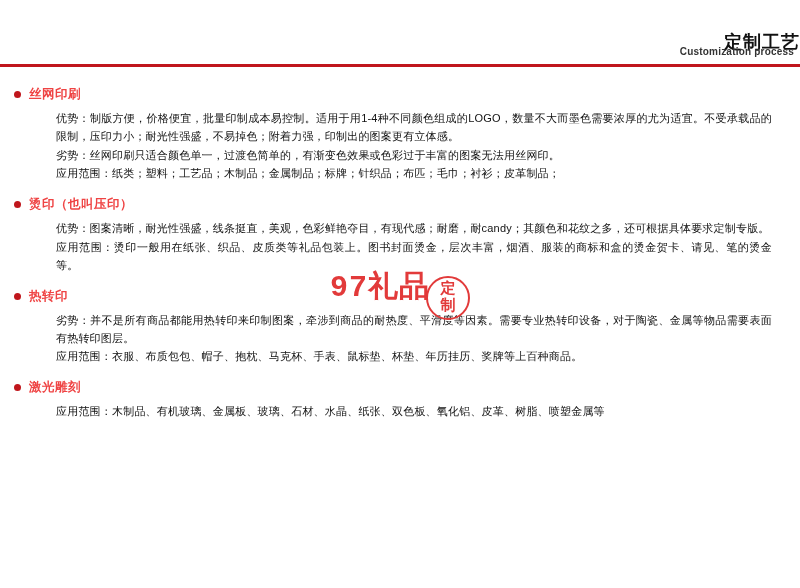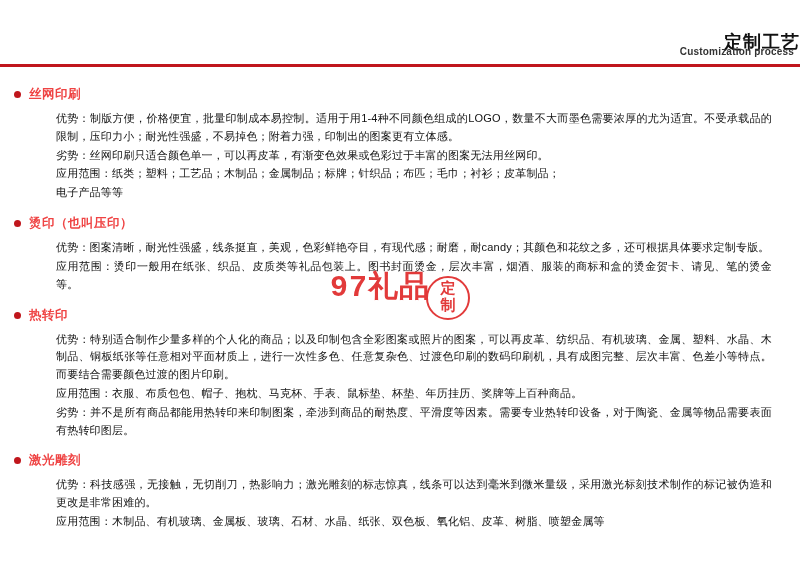--- a/index.html
+++ b/index.html
@@ -134,56 +134,53 @@
 
   <div class="content">
 
     <div class="section">
       <div class="sec-head">
         <span class="bullet"></span>
         <span class="sec-title">丝网印刷</span>
       </div>
       <div class="sec-body">
         <p class="para">优势：制版方便，价格便宜，批量印制成本易控制。适用于用1-4种不同颜色组成的LOGO，数量不大而墨色需要浓厚的尤为适宜。不受承载品的限制，压印力小；耐光性强盛，不易掉色；附着力强，印制出的图案更有立体感。</p>
-        <p class="para">劣势：丝网印刷只适合颜色单一，可以再皮革，有渐变色效果或色彩过于丰富的图案无法用丝网印。</p>
+        <p class="para">劣势：丝网印刷只适合颜色单一，过渡色简单的，有渐变色效果或色彩过于丰富的图案无法用丝网印。</p>
         <p class="para">应用范围：纸类；塑料；工艺品；木制品；金属制品；标牌；针织品；布匹；毛巾；衬衫；皮革制品；</p>
-        <p class="para">电子产品等等</p>
       </div>
     </div>
 
     <div class="section">
       <div class="sec-head">
         <span class="bullet"></span>
         <span class="sec-title">烫印（也叫压印）</span>
       </div>
       <div class="sec-body">
         <p class="para">优势：图案清晰，耐光性强盛，线条挺直，美观，色彩鲜艳夺目，有现代感；耐磨，耐candy；其颜色和花纹之多，还可根据具体要求定制专版。</p>
         <p class="para">应用范围：烫印一般用在纸张、织品、皮质类等礼品包装上。图书封面烫金，层次丰富，烟酒、服装的商标和盒的烫金贺卡、请见、笔的烫金等。</p>
       </div>
     </div>
 
     <div class="section">
       <div class="sec-head">
         <span class="bullet"></span>
         <span class="sec-title">热转印</span>
       </div>
       <div class="sec-body">
-        <p class="para">优势：特别适合制作少量多样的个人化的商品；以及印制包含全彩图案或照片的图案，可以再皮革、纺织品、有机玻璃、金属、塑料、水晶、木制品、铜板纸张等任意相对平面材质上，进行一次性多色、任意复杂色、过渡色印刷的数码印刷机，具有成图完整、层次丰富、色差小等特点。而要结合需要颜色过渡的图片印刷。</p>
+        <p class="para">劣势：并不是所有商品都能用热转印来印制图案，牵涉到商品的耐热度、平滑度等因素。需要专业热转印设备，对于陶瓷、金属等物品需要表面有热转印图层。</p>
         <p class="para">应用范围：衣服、布质包包、帽子、抱枕、马克杯、手表、鼠标垫、杯垫、年历挂历、奖牌等上百种商品。</p>
-        <p class="para">劣势：并不是所有商品都能用热转印来印制图案，牵涉到商品的耐热度、平滑度等因素。需要专业热转印设备，对于陶瓷、金属等物品需要表面有热转印图层。</p>
       </div>
     </div>
 
     <div class="section">
       <div class="sec-head">
         <span class="bullet"></span>
         <span class="sec-title">激光雕刻</span>
       </div>
       <div class="sec-body">
-        <p class="para">优势：科技感强，无接触，无切削刀，热影响力；激光雕刻的标志惊真，线条可以达到毫米到微米量级，采用激光标刻技术制作的标记被伪造和更改是非常困难的。</p>
         <p class="para">应用范围：木制品、有机玻璃、金属板、玻璃、石材、水晶、纸张、双色板、氧化铝、皮革、树脂、喷塑金属等</p>
       </div>
     </div>
 
   </div>
 
   <div class="watermark">
     <div class="wm-text">97礼品</div>
     <div class="wm-circle"></div>
     <div class="wm-circle-text">

